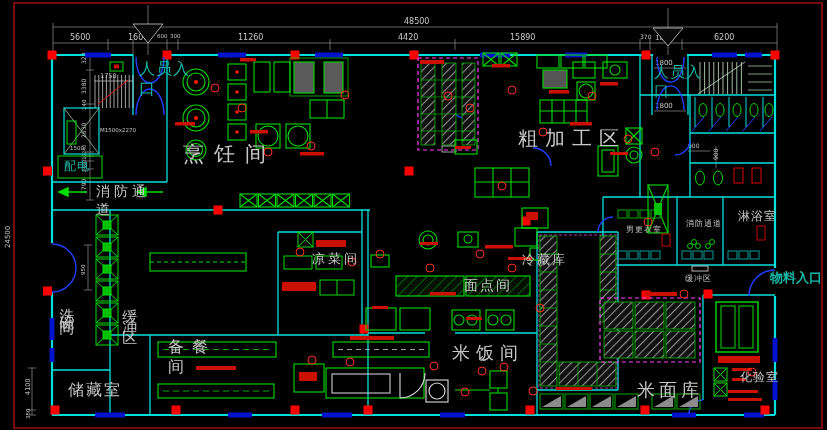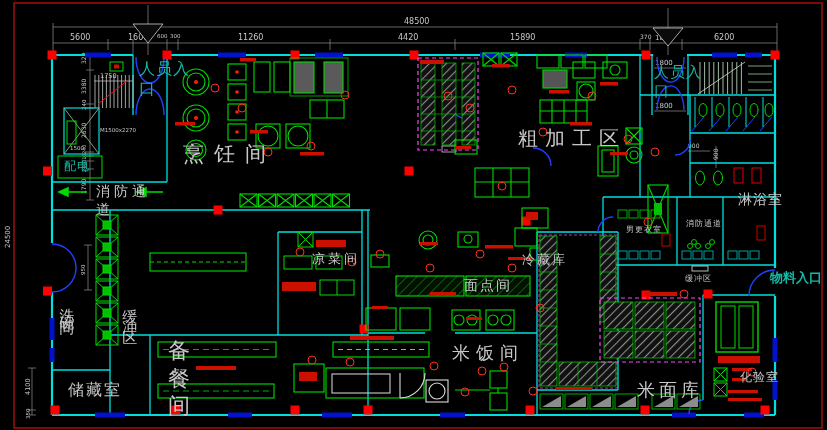--- a/index.html
+++ b/index.html
@@ -625,23 +625,23 @@
   <div class="lbl" style="left:518px;top:126px;font-size:20px;letter-spacing:7px;">粗加工区</div>
   <div class="lbl" style="left:96px;top:183px;font-size:14px;letter-spacing:4px;width:62px;">消防通道</div>
   <div class="lbl" style="left:312px;top:251px;font-size:13px;letter-spacing:3px;">凉菜间</div>
   <div class="lbl" style="left:464px;top:277px;font-size:14px;letter-spacing:2px;">面点间</div>
   <div class="lbl" style="left:522px;top:252px;font-size:13px;letter-spacing:2px;">冷藏库</div>
   <div class="lbl" style="left:452px;top:342px;font-size:18px;letter-spacing:6px;">米饭间</div>
   <div class="lbl" style="left:637px;top:379px;font-size:18px;letter-spacing:4px;">米面库</div>
   <div class="lbl" style="left:740px;top:370px;font-size:12px;letter-spacing:1px;">化验室</div>
   <div class="lbl vtext" style="left:57px;top:296px;font-size:15px;letter-spacing:6px;height:80px;">洗碗间</div>
   <div class="lbl vtext" style="left:120px;top:297px;font-size:15px;letter-spacing:11px;height:80px;">缓冲区</div>
-  <div class="lbl" style="left:168px;top:337px;font-size:22px;letter-spacing:8px;width:54px;">备餐间</div>
+  <div class="lbl" style="left:168px;top:337px;font-size:16px;letter-spacing:8px;width:54px;">备餐间</div>
   <div class="lbl" style="left:68px;top:380px;font-size:16px;letter-spacing:2px;">储藏室</div>
   <div class="lbl" style="left:626px;top:225px;font-size:8px;letter-spacing:1px;">男更衣室</div>
   <div class="lbl" style="left:686px;top:219px;font-size:8px;letter-spacing:1px;">消防通道</div>
-  <div class="lbl" style="left:738px;top:191px;font-size:14px;letter-spacing:1px;">淋浴室</div>
+  <div class="lbl" style="left:738px;top:209px;font-size:12px;letter-spacing:1px;">淋浴室</div>
   <div class="lbl" style="left:685px;top:274px;font-size:8px;letter-spacing:1px;">缓冲区</div>
   <div class="lbl red" style="left:139px;top:59px;font-size:16px;letter-spacing:1px;width:54px;">人员入口</div>
   <div class="lbl red" style="left:654px;top:63px;font-size:15px;letter-spacing:1px;width:50px;">人员入口</div>
   <div class="lbl red" style="left:770px;top:270px;font-size:13px;font-weight:bold;letter-spacing:0px;width:58px;">物料入口</div>
   <div class="lbl red" style="left:64px;top:160px;font-size:12px;letter-spacing:1px;font-family:Liberation Mono, monospace;">配电</div>
 </div>
 
 </body></html>

